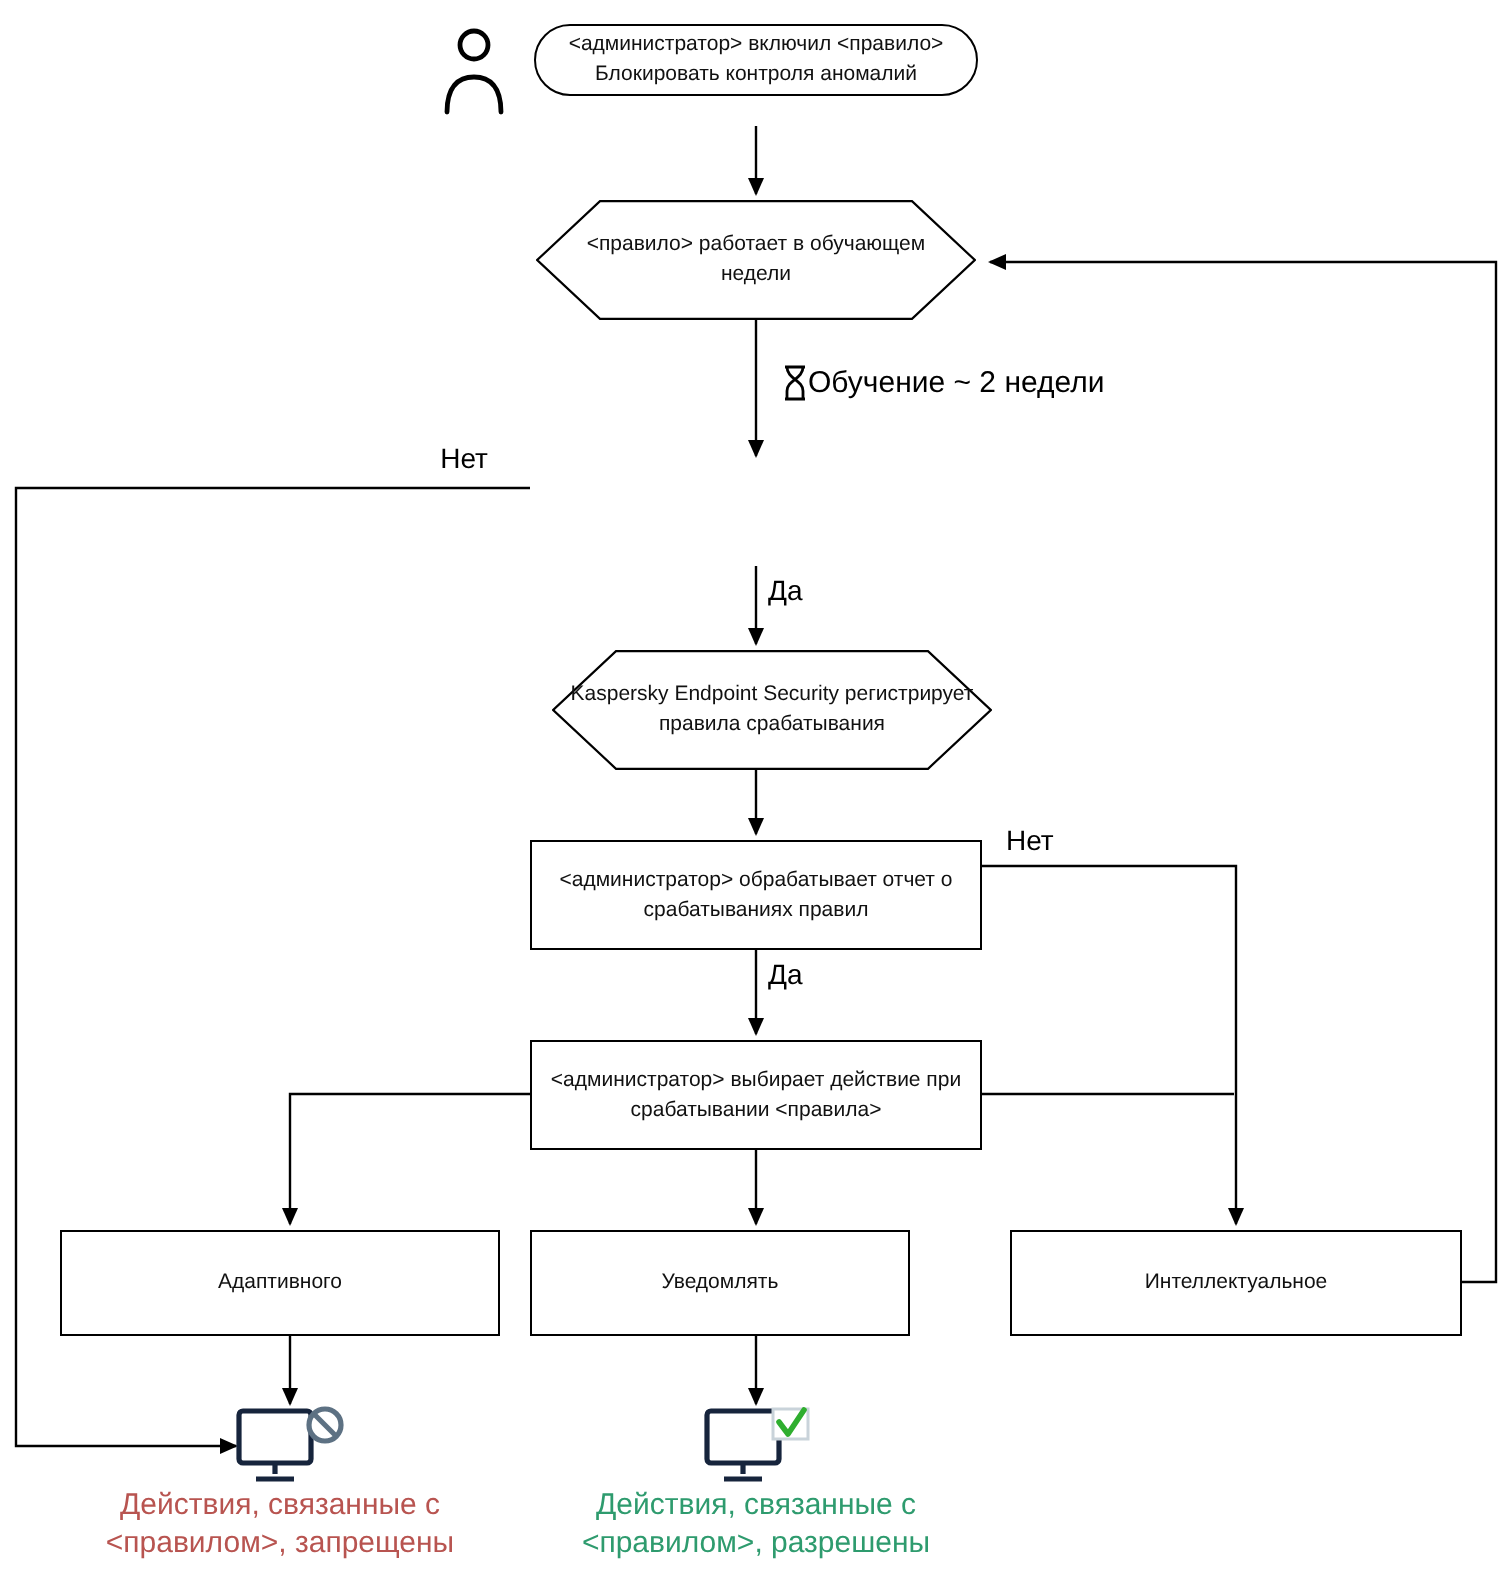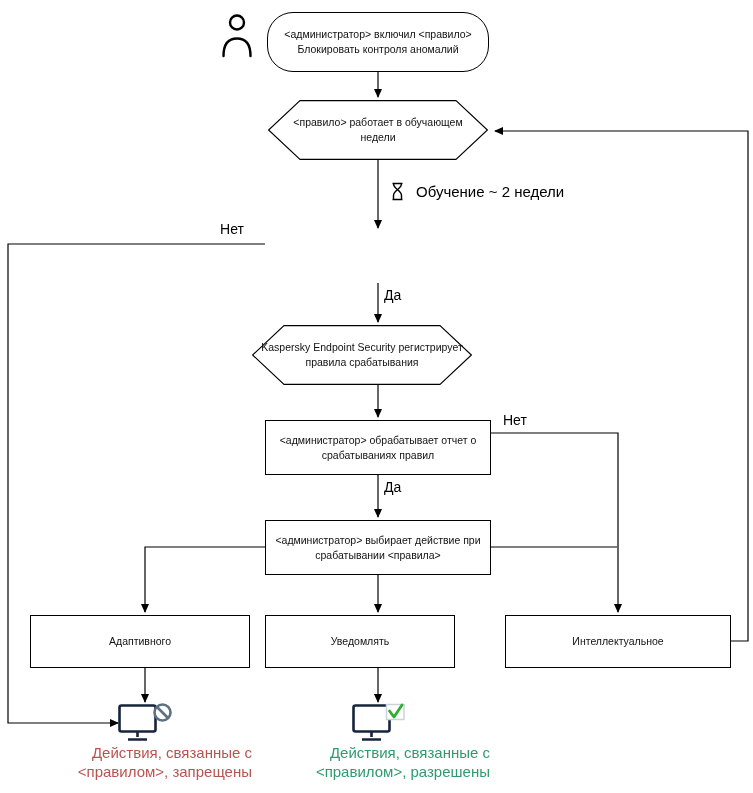--- a/index.html
+++ b/index.html
@@ -14,23 +14,23 @@
     position: absolute; z-index: 2; display: flex; flex-direction: column;
     align-items: center; justify-content: center; text-align: center;
     font-size: 10.5px; line-height: 1.4; color: #111111;
   }
   .boxed { background: #ffffff; border: 1px solid #000000; }
   .stadium { border-radius: 26px; }
   .hex { background: transparent; border: none; }
   .hex .shape { position: absolute; left: 0; top: 0; }
   .node .ln { position: relative; z-index: 1; white-space: nowrap; }
   .label { position: absolute; z-index: 3; font-size: 14px; color: #000000; }
-  .training { position: absolute; z-index: 3; display: flex; align-items: center; gap: 12px; font-size: 15px; color: #000000; }
+  .training { position: absolute; z-index: 3; display: flex; align-items: center; gap: 0; font-size: 15px; color: #000000; }
   .abs { position: absolute; z-index: 3; }
-  .endnote { position: absolute; z-index: 3; text-align: right; font-size: 15px; line-height: 1.25; }
+  .endnote { position: absolute; z-index: 3; text-align: center; font-size: 15px; line-height: 1.25; }
   .endnote.denied { color: #b85450; }
   .endnote.allowed { color: #2e9b6e; }
 </style>
 </head>
 <body>
 
 <div class="canvas">
 
   <svg class="wires" width="753" height="793" viewBox="0 0 753 793">
     <defs>
@@ -51,21 +51,21 @@
     <polyline class="w" points="731,641 748,641 748,131 495,131" marker-end="url(#arr)"></polyline>
     <polyline class="w" points="145,668 145,702" marker-end="url(#arr)"></polyline>
     <polyline class="w" points="378,668 378,702" marker-end="url(#arr)"></polyline>
   </svg>
 
   <svg class="abs" style="left:219px;top:13px" width="36" height="45" viewBox="0 0 36 45">
     <circle cx="18" cy="9.5" r="7" fill="none" stroke="#000000" stroke-width="2.4"></circle>
     <path d="M4.5,43 c0,-12.5 5.5,-17.5 13.5,-17.5 s13.5,5 13.5,17.5" fill="none" stroke="#000000" stroke-width="2.4" stroke-linecap="round"></path>
   </svg>
 
-  <div class="node boxed stadium" style="left:267px;top:12px;width:222px;height:60px">
+  <div class="node boxed stadium" style="left:267px;top:12px;width:222px;height:36px">
     <div class="ln">&lt;администратор&gt; включил &lt;правило&gt;</div>
     <div class="ln">Блокировать контроля аномалий</div>
   </div>
 
   <div class="node hex" style="left:268px;top:100px;width:220px;height:60px">
     <svg class="shape" width="220" height="60" viewBox="0 0 220 60">
       <polygon points="32,0.6 188,0.6 219.4,30 188,59.4 32,59.4 0.6,30" fill="#ffffff" stroke="#000000" stroke-width="1.1"></polygon>
     </svg>
     <div class="ln">&lt;правило&gt; работает в обучающем</div>
     <div class="ln">недели</div>
@@ -77,21 +77,21 @@
     </svg>
     <span>Обучение ~ 2 недели</span>
   </div>
 
 
   <div class="label" style="left:202px;top:221px;width:60px;text-align:center">Нет</div>
   <div class="label" style="left:384px;top:287px">Да</div>
   <div class="label" style="left:503px;top:412px">Нет</div>
   <div class="label" style="left:384px;top:479px">Да</div>
 
-  <div class="node hex" style="left:252px;top:325px;width:220px;height:60px">
+  <div class="node hex" style="left:276px;top:325px;width:220px;height:60px">
     <svg class="shape" width="220" height="60" viewBox="0 0 220 60">
       <polygon points="32,0.6 188,0.6 219.4,30 188,59.4 32,59.4 0.6,30" fill="#ffffff" stroke="#000000" stroke-width="1.1"></polygon>
     </svg>
     <div class="ln">Kaspersky Endpoint Security регистрирует</div>
     <div class="ln">правила срабатывания</div>
   </div>
 
   <div class="node boxed" style="left:265px;top:420px;width:226px;height:55px">
     <div class="ln">&lt;администратор&gt; обрабатывает отчет о</div>
     <div class="ln">срабатываниях правил</div>

